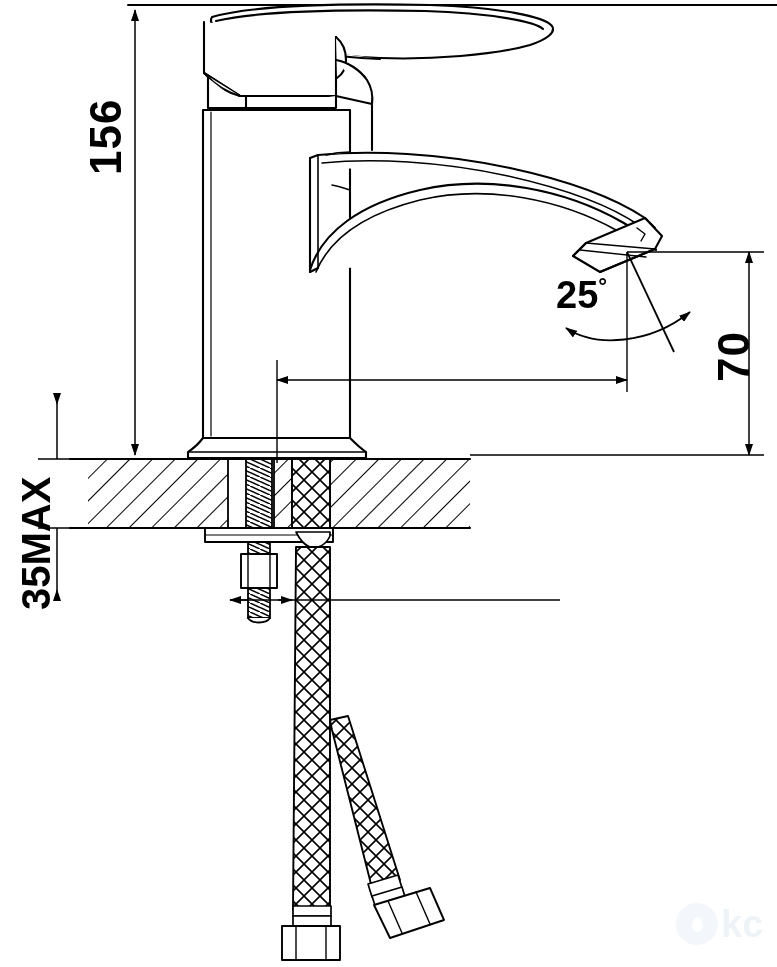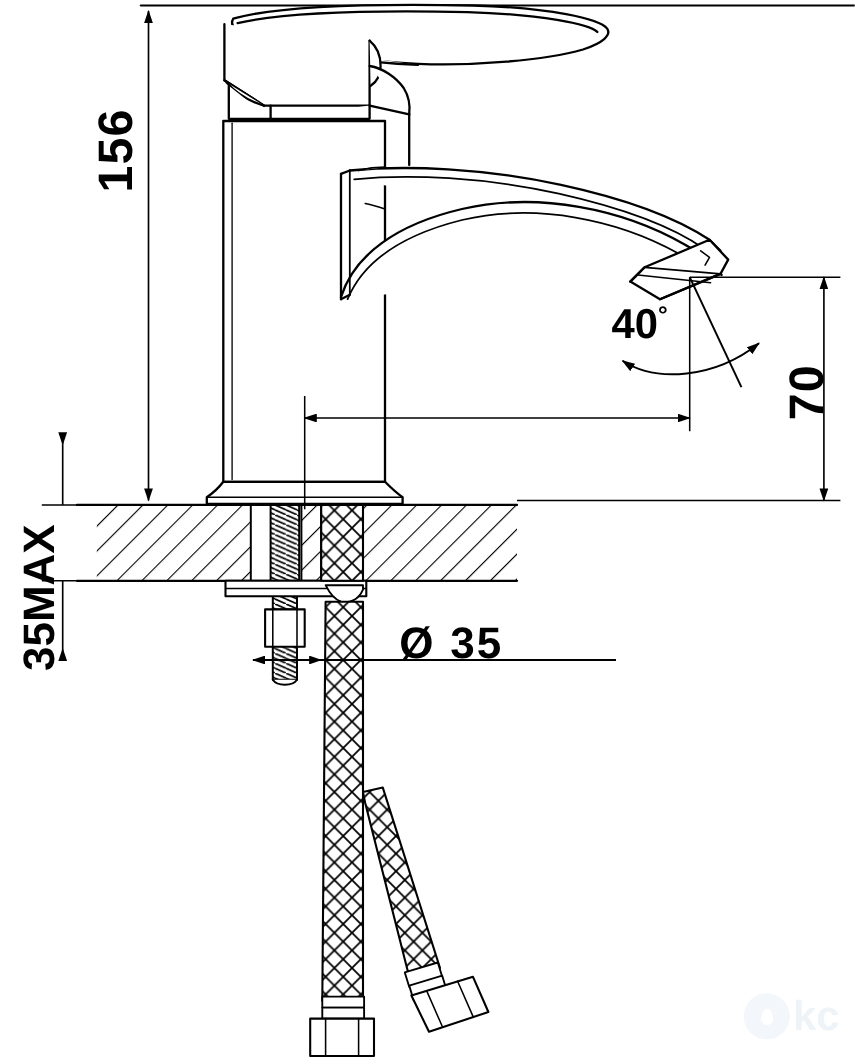--- a/index.html
+++ b/index.html
@@ -271,23 +271,22 @@
     </g>
   </svg>
 
   <div class="dimtext" id="label-156">156</div>
 
   <div class="dimtext" id="label-35max">35MAX</div>
 
 
   <div class="dimtext" id="label-70">70</div>
 
-  <div class="dimtext" id="label-25"><span>40</span><span class="deg">°</span></div>
-
-  <div class="dimtext" id="label-d35">Ø 35</div>
+  <div class="dimtext" id="label-25"><span>25</span><span class="deg">°</span></div>
+
 
   <div id="watermark">
     <div id="wm-mark">
       <div id="wm-drop"></div>
     </div>
     <div id="wm-text">kc</div>
   </div>
 
 </div>
 

